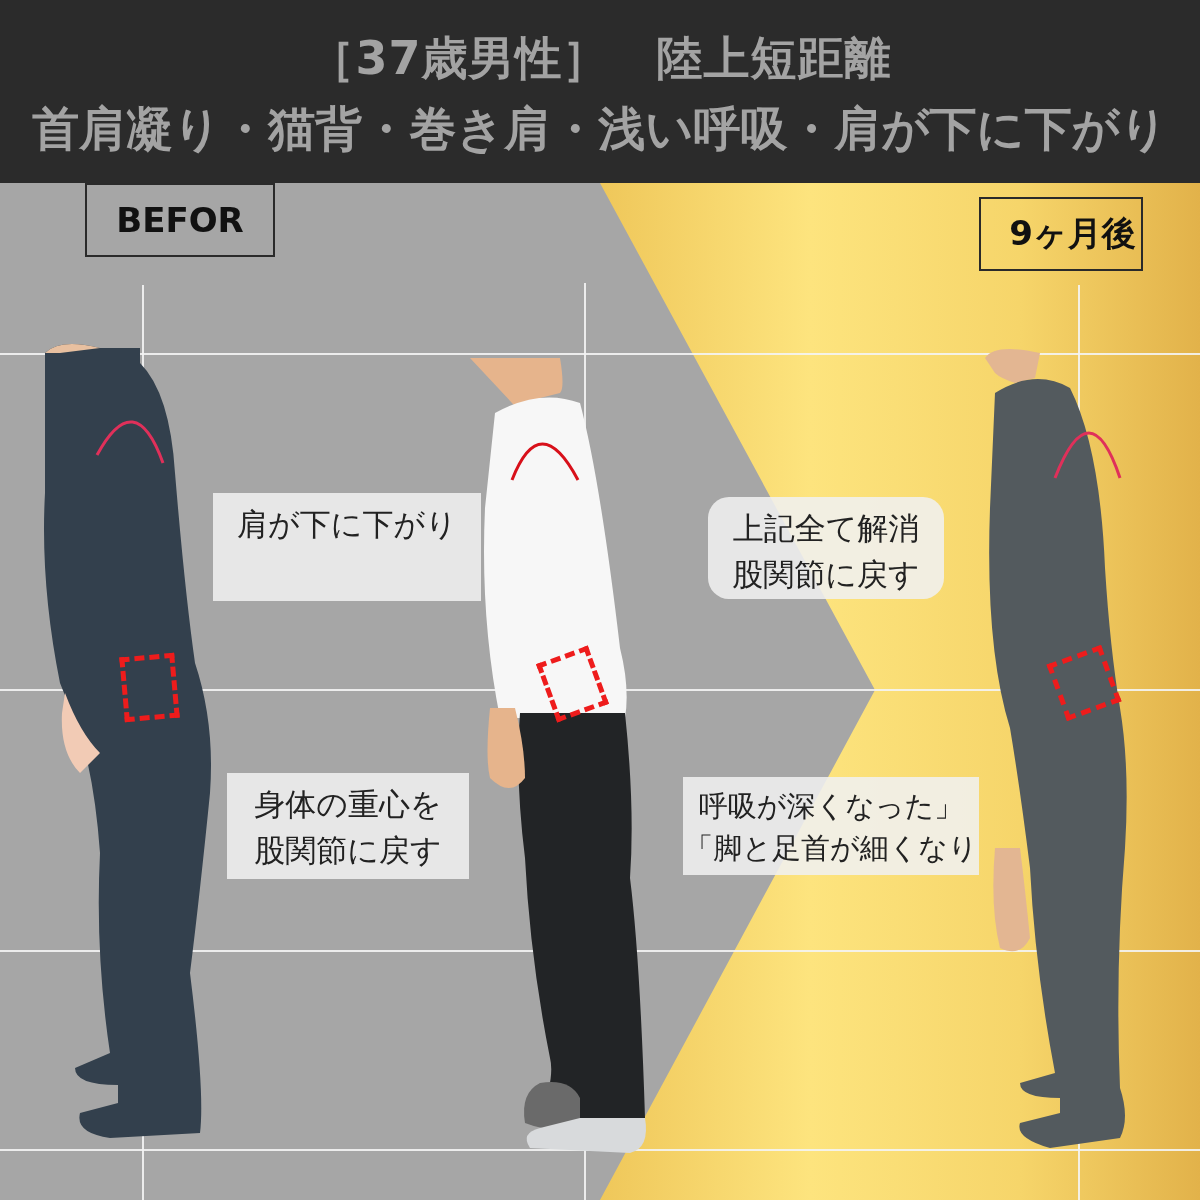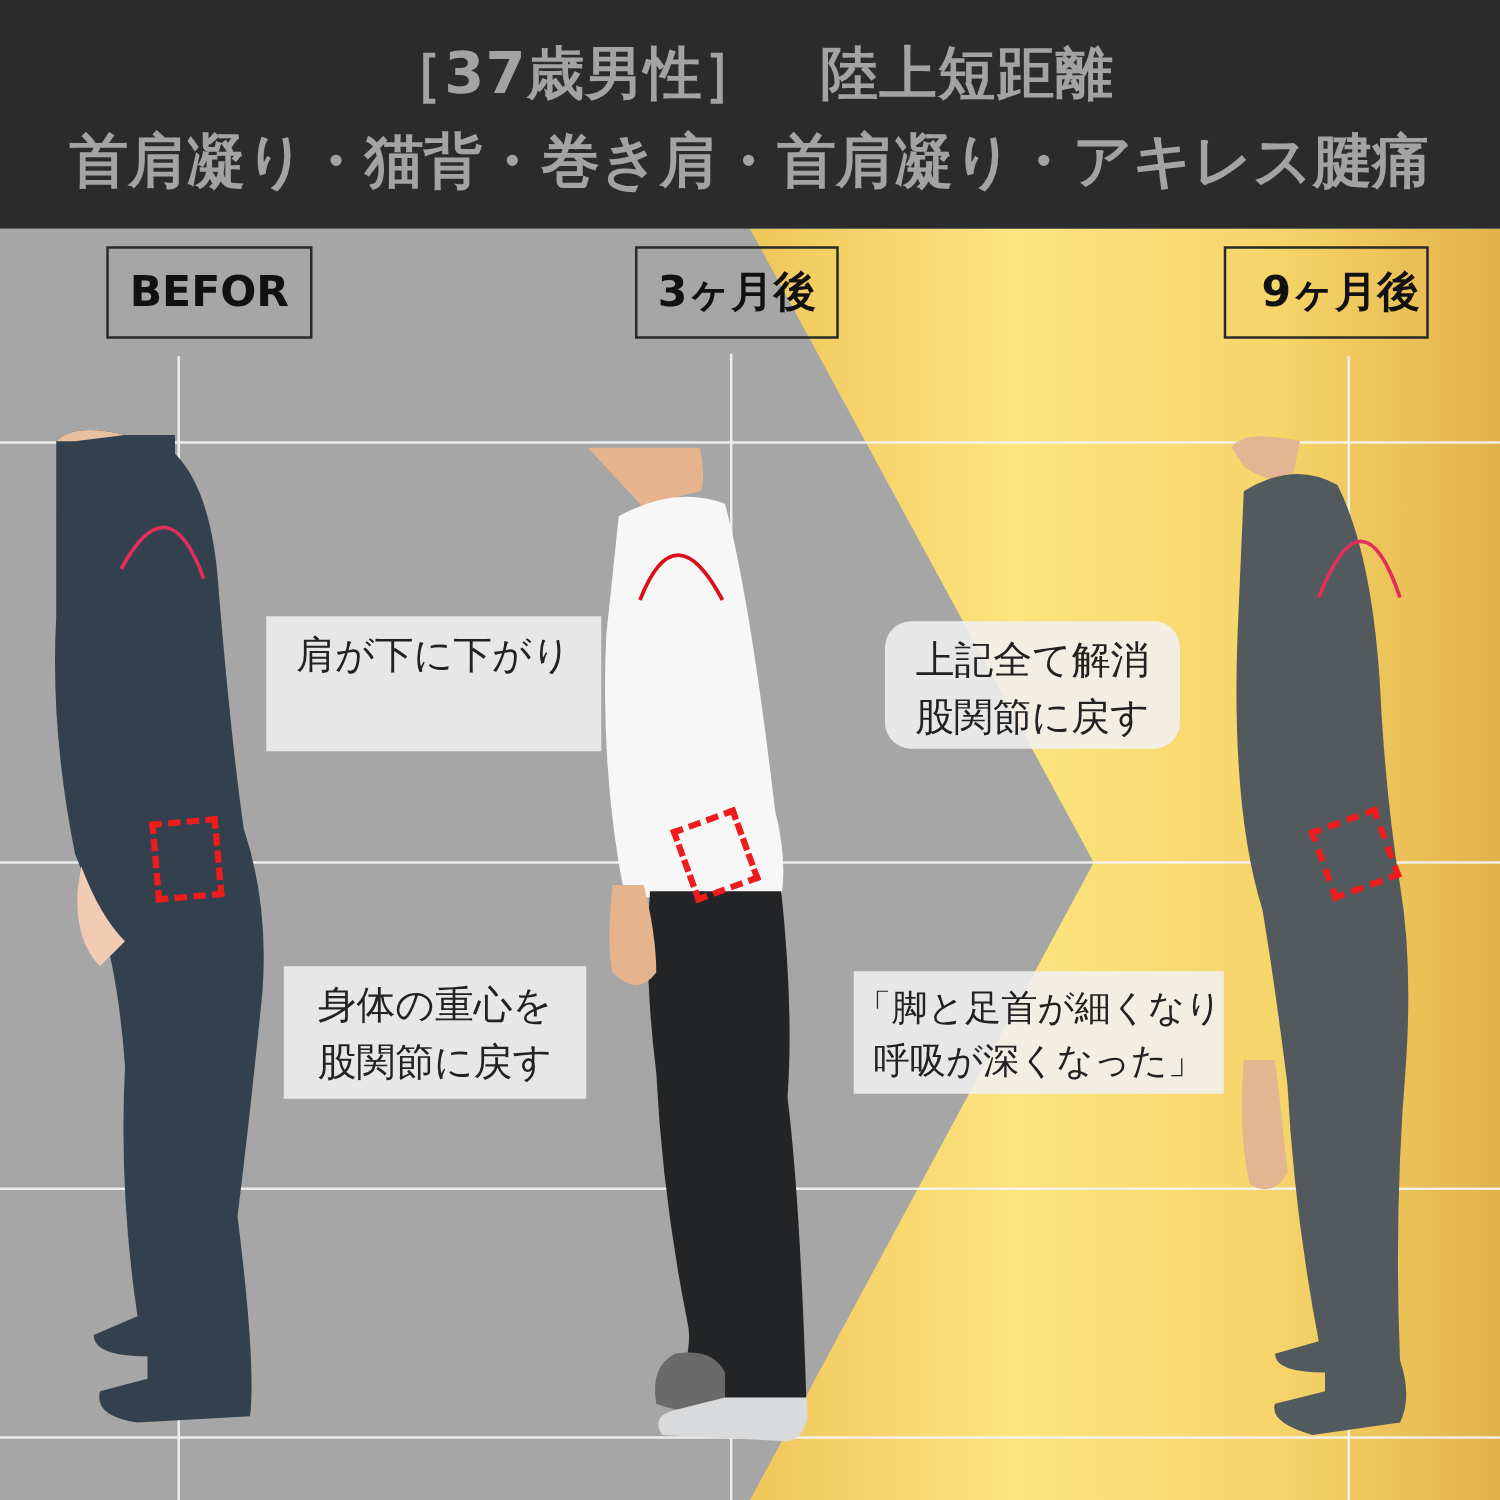--- a/index.html
+++ b/index.html
@@ -14,21 +14,21 @@
   .gridh { position:absolute; left:0; width:1200px; height:2px; background:#f4f4f4; opacity:0.9; }
   .caption { position:absolute; background:rgba(240,240,240,0.88); color:#222; font-size:31px; text-align:center; line-height:46px; box-sizing:border-box; padding-top:8px; }
   .figure { position:absolute; }
   .dashbox { position:absolute; border:5px dashed #ee1c1c; box-sizing:border-box; }
 </style>
 </head>
 <body>
 
 <div class="header">
   <div class="l1">［37歳男性］　陸上短距離</div>
-  <div class="l2">首肩凝り・猫背・巻き肩・首肩凝り・アキレス腱痛</div>
+  <div class="l2">首肩凝り・猫背・巻き肩・浅い呼吸・肩が下に下がり</div>
 </div>
 
 <div class="stage">
   <svg class="gold" width="1200" height="1017" viewBox="0 0 1200 1017">
     <defs>
       <linearGradient id="gg" x1="0" y1="0" x2="1" y2="0">
         <stop offset="0" stop-color="#efc75a"></stop>
         <stop offset="0.35" stop-color="#fde47e"></stop>
         <stop offset="0.7" stop-color="#f6d56a"></stop>
         <stop offset="1" stop-color="#e2b24a"></stop>
@@ -66,32 +66,31 @@
   <div class="dashbox" style="left:545px; top:470px; width:55px; height:62px; transform:rotate(-20deg);"></div>
 
   <svg class="figure" style="left:980px; top:165px;" width="220" height="860" viewBox="0 0 220 860">
     <path d="M5,10 Q15,-5 60,5 L55,30 L35,35 Q20,30 15,25 Z" fill="#e3b692"></path>
     <path d="M15,45 Q55,20 90,40 Q120,100 125,220 Q130,300 140,360 Q150,420 145,500 Q135,620 140,740 Q150,770 140,790 L70,800 Q35,790 40,775 L80,765 L80,750 Q40,750 40,735 L75,725 Q55,620 50,520 Q40,440 30,380 Q5,300 10,160 Z" fill="#535a5e"></path>
     <path d="M15,500 Q10,560 20,600 Q40,610 50,590 Q45,540 40,500 Z" fill="#e3b692"></path>
     <path d="M75,130 Q110,40 140,130" stroke="#e0305a" stroke-width="3" fill="none"></path>
   </svg>
   <div class="dashbox" style="left:1055px; top:470px; width:58px; height:60px; transform:rotate(-20deg);"></div>
 
-  <div class="label-box" style="left:85px; top:14px; width:165px;">BEFOR</div>
-  <div class="label-box" style="left:508px; top:14px; width:163px;">3ヶ月後</div>
+  <div class="label-box" style="left:85px; top:0; width:190px;">BEFOR</div>
   <div class="label-box" style="left:979px; top:14px; width:164px;padding-left:23px;">9ヶ月後</div>
 
   <div class="caption" style="left:213px; top:310px; width:268px; height:108px;">
     <div>肩が下に下がり</div>
   </div>
   <div class="caption" style="left:227px; top:590px; width:242px; height:106px;">
     <div>身体の重心を</div>
     <div>股関節に戻す</div>
   </div>
   <div class="caption" style="left:708px; top:314px; width:236px; height:102px;border-radius:21px;">
     <div>上記全て解消</div>
     <div>股関節に戻す</div>
   </div>
   <div class="caption" style="left:683px; top:594px; width:296px; height:98px; font-size:29px; line-height:42px;">
+    <div>呼吸が深くなった」</div>
     <div>「脚と足首が細くなり</div>
-    <div>呼吸が深くなった」</div>
   </div>
 </div>
 
 </body></html>

